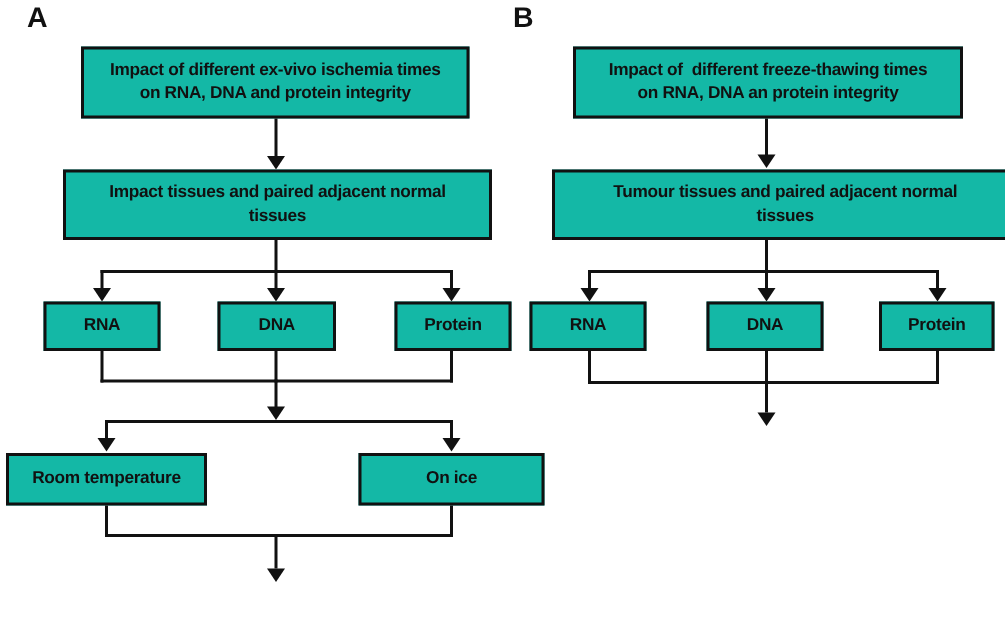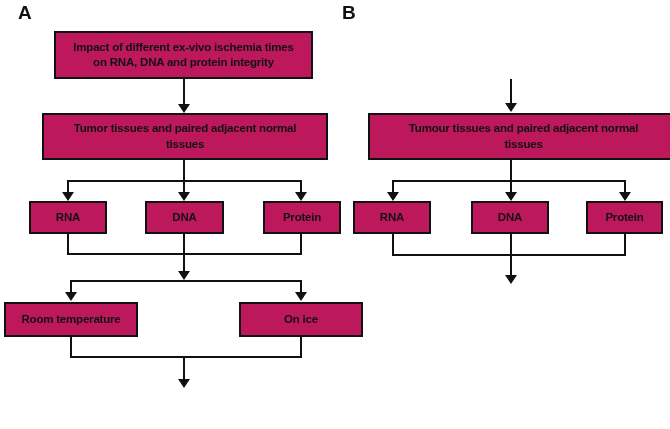--- a/index.html
+++ b/index.html
@@ -14,21 +14,21 @@
   .plabel{
     position:absolute;
     font-size:19px;
     font-weight:bold;
     line-height:1;
   }
   .box{
     position:absolute;
     box-sizing:border-box;
     border:2px solid #111111;
-    background:#be185d;
+    background:#14b8a6;
     display:flex;
     align-items:center;
     justify-content:center;
     text-align:center;
     font-weight:bold;
     font-size:11.5px;
     letter-spacing:-0.2px;
     line-height:1.32;
     white-space:pre-wrap;
   }
@@ -48,21 +48,21 @@
 <div class="canvas">
 
   <div class="plabel" style="left:18px;top:3px">A</div>
 
   <div class="box" style="left:54px;top:31px;width:259px;height:48px">Impact of different ex-vivo ischemia times
 on RNA, DNA and protein integrity</div>
 
   <div class="vline" style="left:183px;top:79px;height:25px"></div>
   <div class="arr" style="left:178px;top:104px"></div>
 
-  <div class="box" style="left:42px;top:113px;width:286px;height:47px">Tumor tissues and paired adjacent normal
+  <div class="box" style="left:42px;top:113px;width:286px;height:47px">Impact tissues and paired adjacent normal
 tissues</div>
 
   <div class="vline" style="left:183px;top:160px;height:21px"></div>
   <div class="hline" style="left:67px;top:180px;width:235px"></div>
   <div class="vline" style="left:67px;top:180px;height:13px"></div>
   <div class="arr" style="left:62px;top:192px"></div>
   <div class="vline" style="left:183px;top:180px;height:13px"></div>
   <div class="arr" style="left:178px;top:192px"></div>
   <div class="vline" style="left:300px;top:180px;height:13px"></div>
   <div class="arr" style="left:295px;top:192px"></div>
@@ -89,20 +89,22 @@
 
   <div class="vline" style="left:70px;top:337px;height:21px"></div>
   <div class="vline" style="left:300px;top:337px;height:21px"></div>
   <div class="hline" style="left:70px;top:356px;width:232px"></div>
   <div class="vline" style="left:183px;top:356px;height:23px"></div>
   <div class="arr" style="left:178px;top:379px"></div>
 
 
   <div class="plabel" style="left:342px;top:3px">B</div>
 
+  <div class="box" style="left:382px;top:31px;width:260px;height:48px">Impact of  different freeze-thawing times
+on RNA, DNA an protein integrity</div>
 
   <div class="vline" style="left:510px;top:79px;height:25px"></div>
   <div class="arr" style="left:505px;top:103px"></div>
 
   <div class="box" style="left:368px;top:113px;width:311px;height:47px">Tumour tissues and paired adjacent normal
 tissues</div>
 
   <div class="vline" style="left:510px;top:160px;height:21px"></div>
   <div class="hline" style="left:392px;top:180px;width:234px"></div>
   <div class="vline" style="left:392px;top:180px;height:13px"></div>

